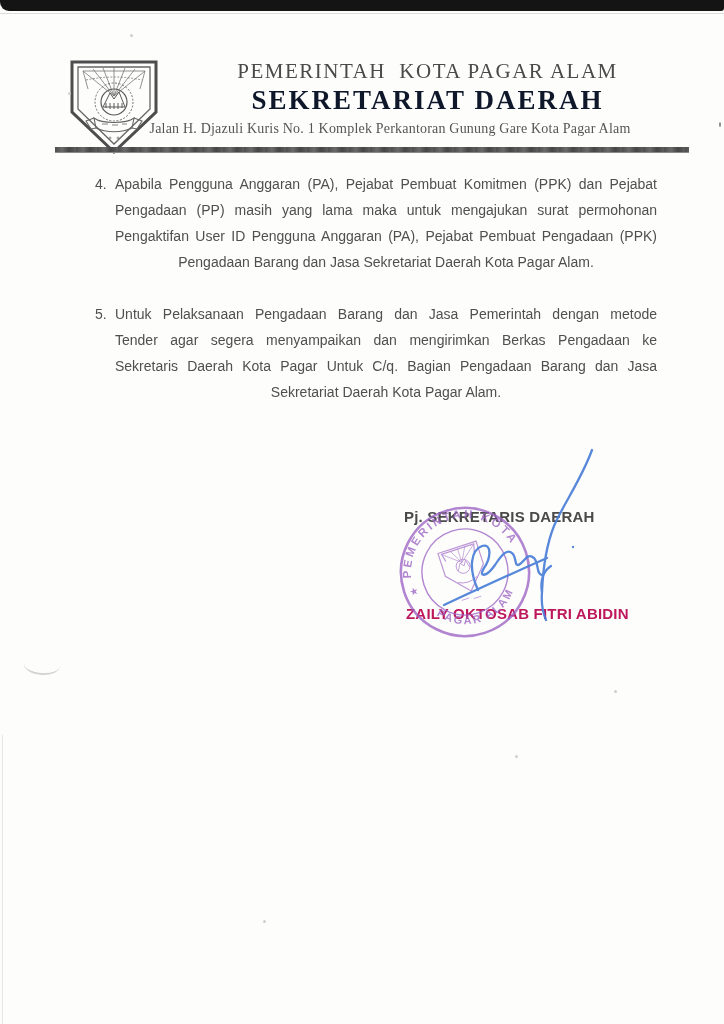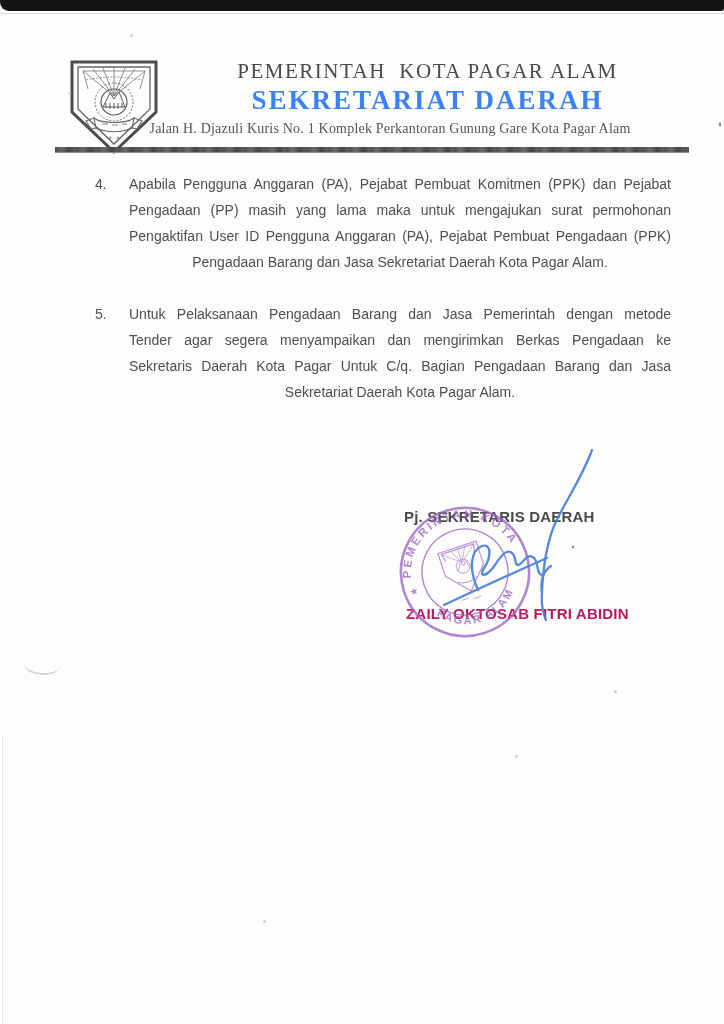--- a/index.html
+++ b/index.html
@@ -23,38 +23,38 @@
   
   .org1{
     position:absolute;top:58px;left:155px;width:545px;
     text-align:center;font-family:"Liberation Serif", serif;
     font-size:21px;line-height:26px;letter-spacing:1.5px;color:#4a4a4a;
     white-space:pre-wrap;
   }
   .org2{
     position:absolute;top:85px;left:155px;width:545px;
     text-align:center;font-family:"Liberation Serif", serif;font-weight:bold;
-    font-size:27px;line-height:30px;letter-spacing:2px;color:#3b82f6;
+    font-size:27px;line-height:30px;letter-spacing:2px;color:#0f172a;
   }
   .addr{
     position:absolute;top:119px;left:80px;width:620px;
     text-align:center;font-family:"Liberation Serif", serif;
     font-size:14px;line-height:20px;letter-spacing:0.2px;color:#555;
   }
   .rule{
     position:absolute;top:147px;left:55px;width:634px;height:5px;
     background:repeating-linear-gradient(90deg,#4e4e4e 0px,#6a6a6a 7px,#454545 14px,#5e5e5e 21px);
     box-shadow:0 1px 0 #8a8a8a;
   }
   .crest{position:absolute;left:66px;top:56px;}
 
   
   .item{position:absolute;left:95px;width:565px;font-size:14px;line-height:26px;}
   .item .num{position:absolute;left:0;top:0;width:20px;line-height:26px;}
-  .item .tl{margin-left:34px;width:542px;}
+  .item .tl{margin-left:20px;width:542px;}
   .jline{text-align:justify;text-align-last:justify;}
   .nline{text-align:center;}
   .closing{position:absolute;left:88px;top:418px;width:572px;font-size:14px;line-height:26px;}
   .closing .l1{text-indent:42px;text-align:justify;text-align-last:justify;}
 
   
   .sig-title{position:absolute;left:404px;top:508px;font-size:15px;font-weight:bold;color:#4a4a4a;letter-spacing:0.2px;line-height:18px;}
   .sig-name{position:absolute;left:406px;top:605px;font-size:15px;font-weight:bold;color:#be185d;letter-spacing:0.2px;line-height:18px;}
   .stamp{position:absolute;left:393px;top:500px;opacity:0.78;}
   .ink{position:absolute;left:393px;top:413px;opacity:0.92;}

